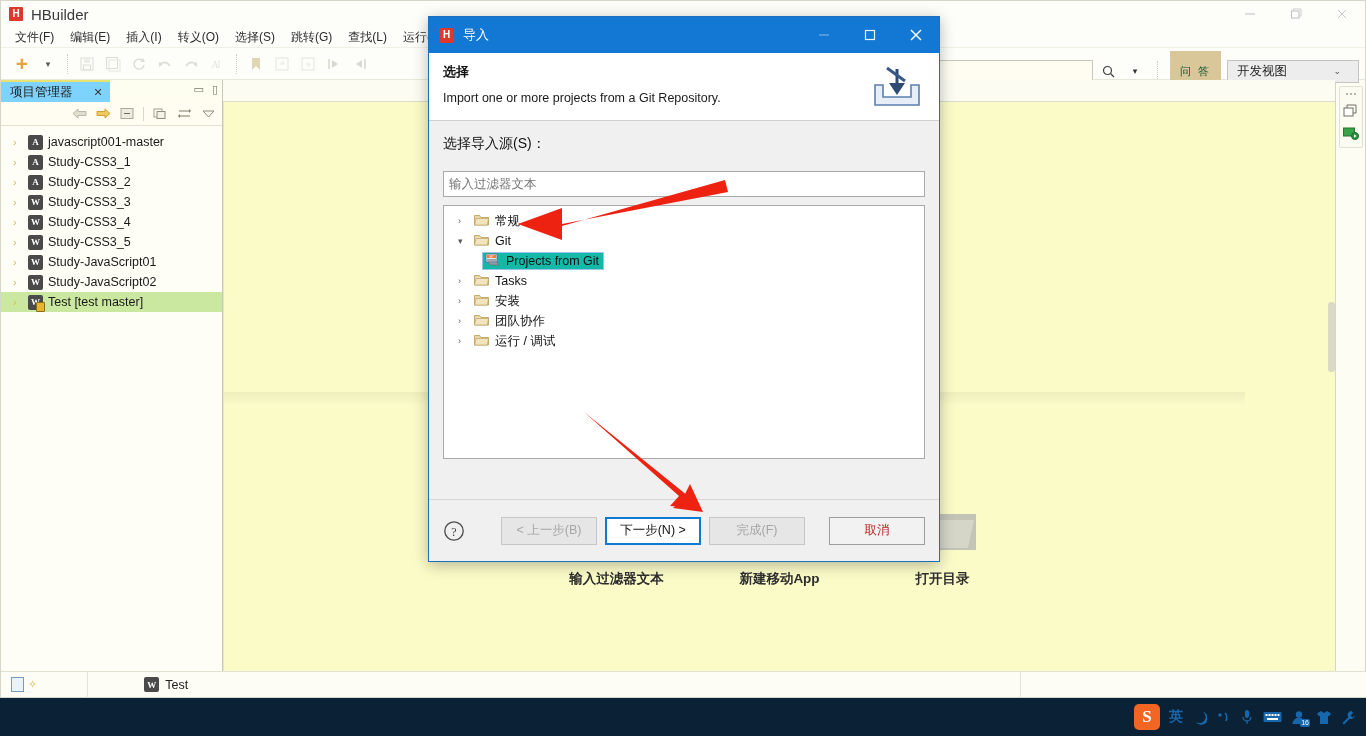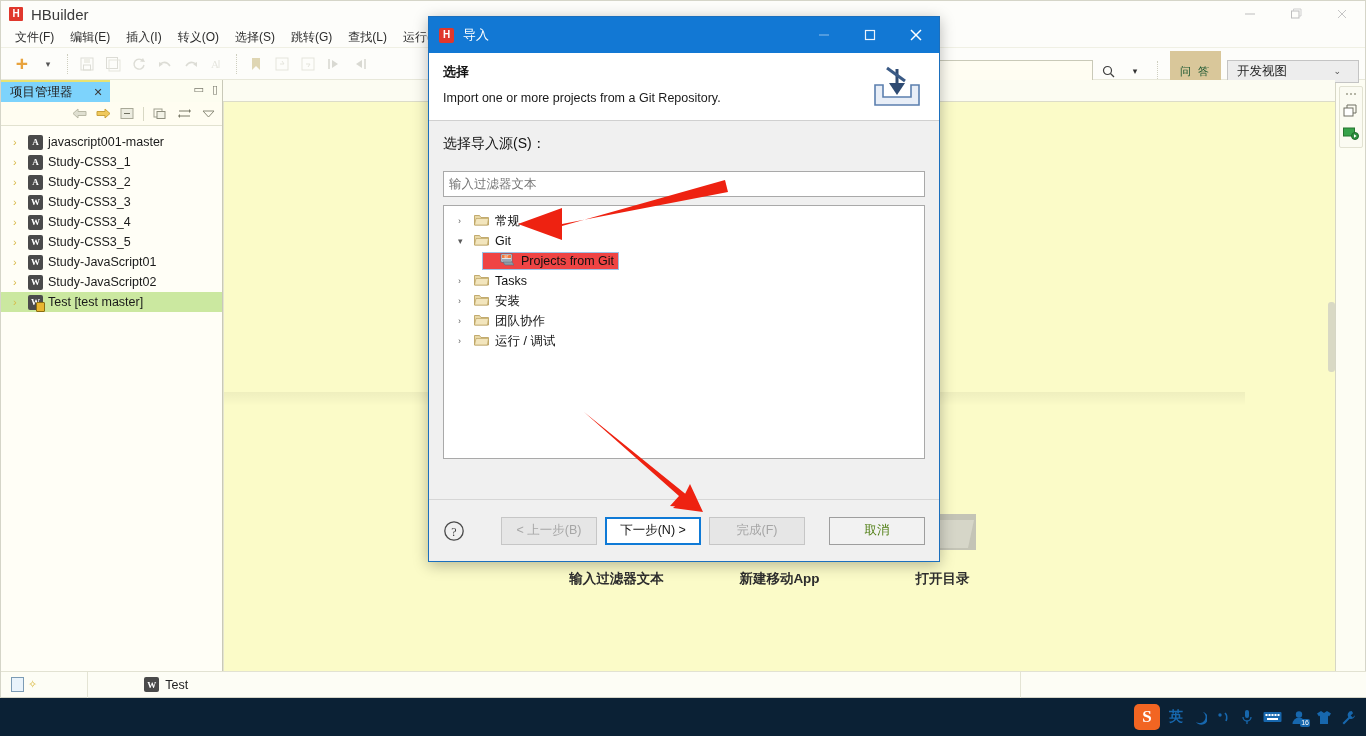--- a/index.html
+++ b/index.html
@@ -239,36 +239,36 @@
   .src-tree {
     margin-top: 8px; height: 254px; background: #ffffff; border: 1px solid #a9a9a9;
     padding-top: 5px; overflow: hidden; position: relative;
   }
   .st-row {
     height: 20px; display: flex; align-items: center; gap: 6px;
     font-size: 12.5px; color: #111; padding-left: 14px;
   }
   .st-row.child { padding-left: 38px; }
   .st-row .sel {
-    background: #ef4444; border: 1px solid #9cc3e8; padding: 0 4px 0 17px;
+    background: #14b8a6; border: 1px solid #9cc3e8; padding: 0 4px 0 2px;
     display: inline-flex; align-items: center; gap: 6px; height: 18px;
   }
   .st-arrow { width: 10px; color: #5a5a5a; font-size: 9px; display:flex; align-items:center; }
   .folder-small { width: 15px; height: 12px; }
   .git-small { width: 15px; height: 13px; }
 
   .dlg-footer {
     height: 62px; border-top: 1px solid #d6d6d6; background: #f0f0f0;
     display: flex; align-items: center; padding: 0 14px; gap: 8px;
   }
   .help-ico { width: 22px; height: 22px; color: #3a3a3a; }
   .foot-spacer { flex: 1; }
   .dbtn {
     height: 28px; min-width: 96px; font-size: 12.5px;
-    border: 1px solid #adadad; background: #e1e1e1; color: #4d7c0f;
+    border: 1px solid #adadad; background: #e1e1e1; color: #b91c1c;
     display: flex; align-items: center; justify-content: center;
     font-family: "Liberation Sans", sans-serif;
   }
   .dbtn.disabled { color: #a6a6a6; background: #e6e6e6; border-color: #c6c6c6; text-align: center; }
   .dbtn.primary {
     background: #ffffff; border: 2px solid #0f7ad6; color: #111; min-width: 96px;
   }
   .dbtn.cancel { background: #f2f2f2; border: 1px solid #9e9e9e; }
   .btn-gap { width: 8px; }
 

